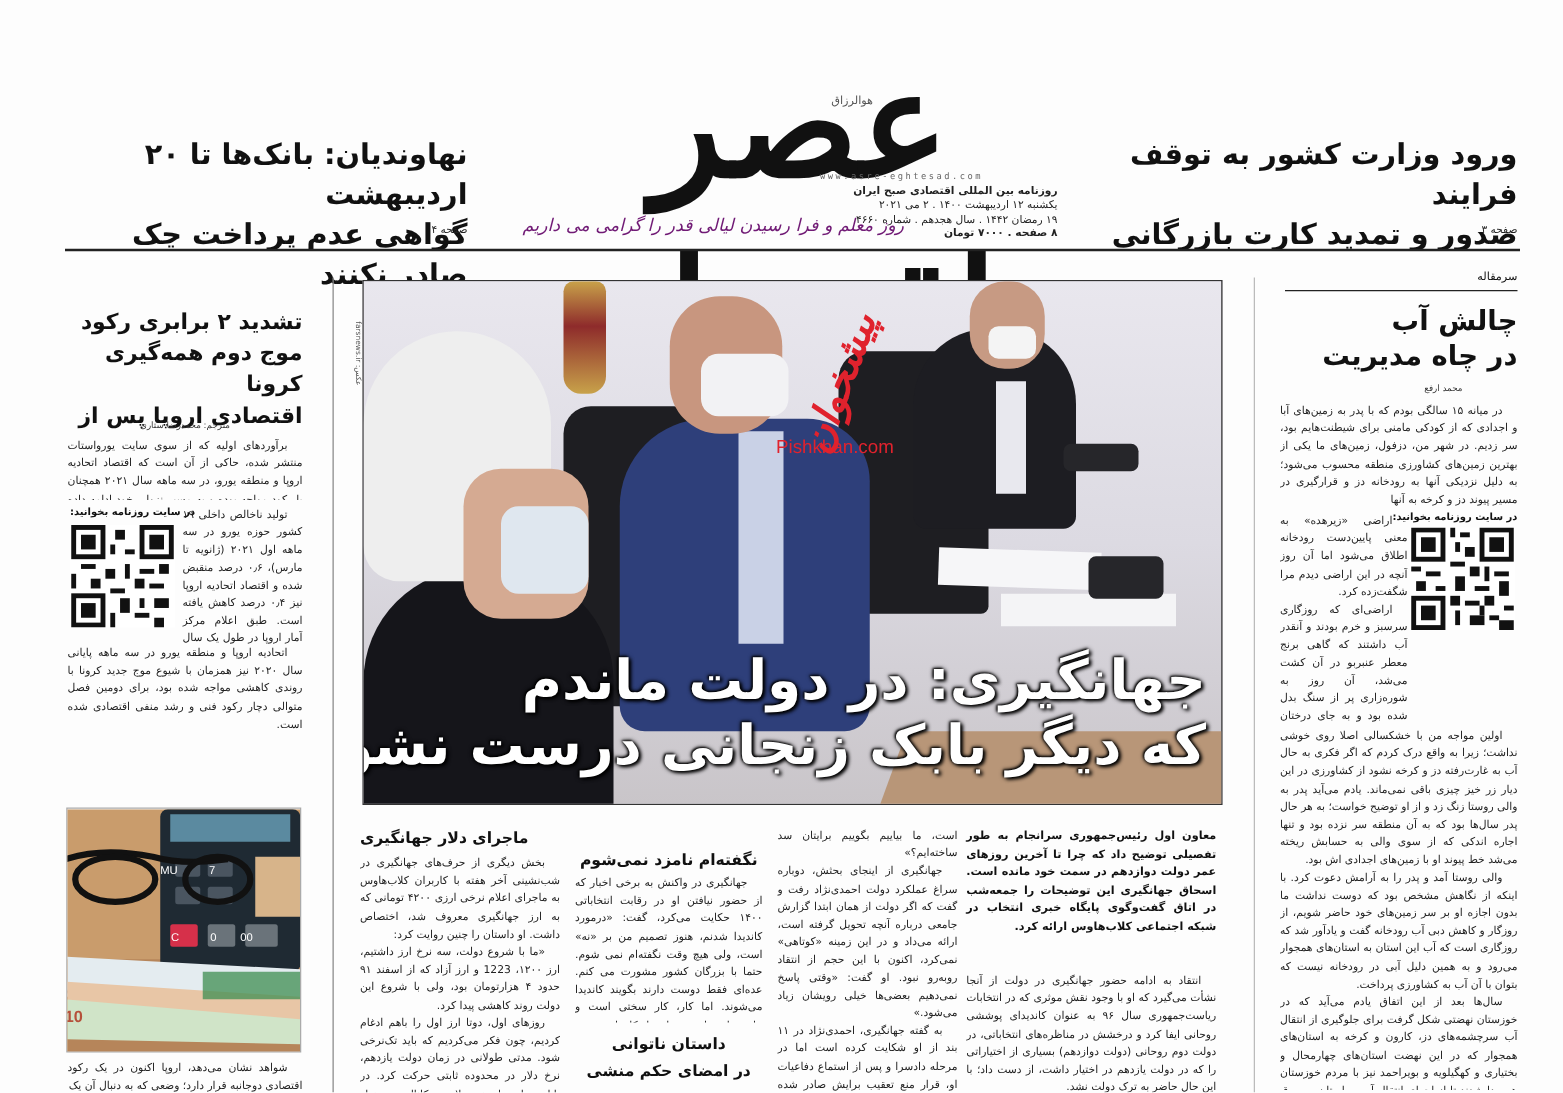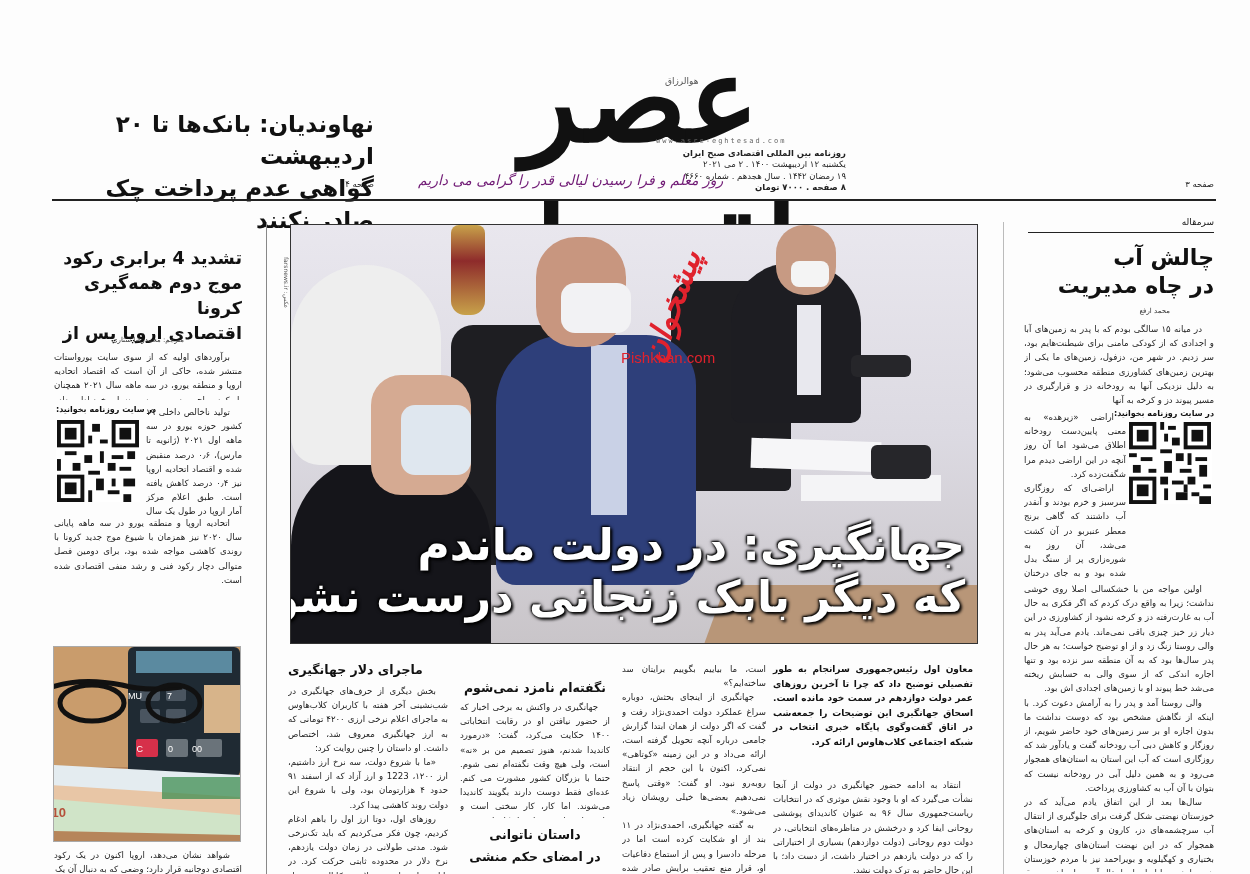--- a/index.html
+++ b/index.html
@@ -56,20 +56,24 @@
   <div class="motto">روز معلم و فرا رسیدن لیالی قدر را گرامی می داریم</div>
 
   <div class="pubinfo">
     <div class="url">www.asre-eghtesad.com</div>
     <div class="bold">روزنامه بین المللی اقتصادی صبح ایران</div>
     <div>یکشنبه ۱۲ اردیبهشت ۱۴۰۰ . ۲ می ۲۰۲۱</div>
     <div>۱۹ رمضان ۱۴۴۲ . سال هجدهم . شماره ۴۶۶۰</div>
     <div class="bold">۸ صفحه . ۷۰۰۰ تومان</div>
   </div>
 
+  <div class="top-headline" style="right:36px; top:108px; width:330px;">
+    <div>ورود وزارت کشور به توقف فرایند</div>
+    <div>صدور و تمدید کارت بازرگانی</div>
+  </div>
   <div class="page-ref" style="right:36px; top:179px;">صفحه ۳</div>
 
   <div class="top-headline" style="left:54px; top:108px; width:320px;">
     <div>نهاوندیان: بانک‌ها تا ۲۰ اردیبهشت</div>
     <div>گواهی عدم پرداخت چک صادر نکنند</div>
   </div>
   <div class="page-ref" style="left:54px; top:179px; width:320px;">صفحه ۴</div>
 </div>
 
 <div class="rule" style="left:52px; top:199px; width:1164px; height:1.5px;"></div>
@@ -136,21 +140,21 @@
   <p>اراضی «زیرهده» به معنی پایین‌دست رودخانه اطلاق می‌شود اما آن روز آنچه در این اراضی دیدم مرا شگفت‌زده کرد.</p>
   <p>اراضی‌ای که روزگاری سرسبز و خرم بودند و آنقدر آب داشتند که گاهی برنج معطر عنبربو در آن کشت می‌شد، آن روز به شوره‌زاری پر از سنگ بدل شده بود و به جای درختان کنار سر به فلک کشیده‌اش و جیک‌جیک گنجشکان صدای گوشخراش یک کریشن (دستگاه خردکن تولید شن و ماسه) به گوش می‌رسید.</p>
 </div>
 <div class="col-text abs" style="right:36px; top:582px; width:190px; height:290px; overflow:hidden;">
   <p>اولین مواجه من با خشکسالی اصلا روی خوشی نداشت؛ زیرا به واقع درک کردم که اگر فکری به حال آب به غارت‌رفته دز و کرخه نشود از کشاورزی در این دیار زر خیز چیزی باقی نمی‌ماند. یادم می‌آید پدر به والی روستا زنگ زد و از او توضیح خواست؛ به هر حال پدر سال‌ها بود که به آن منطقه سر نزده بود و تنها اجاره اندکی که از سوی والی به حسابش ریخته می‌شد خط پیوند او با زمین‌های اجدادی اش بود.</p>
   <p>والی روستا آمد و پدر را به آرامش دعوت کرد. با اینکه از نگاهش مشخص بود که دوست نداشت ما بدون اجازه او بر سر زمین‌های خود حاضر شویم، از روزگار و کاهش دبی آب رودخانه گفت و یادآور شد که روزگاری است که آب این استان به استان‌های همجوار می‌رود و به همین دلیل آبی در رودخانه نیست که بتوان با آن آب به کشاورزی پرداخت.</p>
   <p>سال‌ها بعد از این اتفاق یادم می‌آید که در خوزستان نهضتی شکل گرفت برای جلوگیری از انتقال آب سرچشمه‌های دز، کارون و کرخه به استان‌های همجوار که در این نهضت استان‌های چهارمحال و بختیاری و کهگیلویه و بویراحمد نیز با مردم خوزستان هم‌صدا شدند تا از اجرای انتقال آب به استان مرسوق اصفهان را</p>
 </div>
 
 <div class="article-title" style="left:54px; top:246px; width:188px; font-size:17.5px; line-height:25px;">
-  <div>تشدید 4 برابری رکود</div>
+  <div>تشدید ۲ برابری رکود</div>
   <div>موج دوم همه‌گیری کرونا</div>
   <div>اقتصادی اروپا پس از</div>
 </div>
 <div class="byline" style="left:54px; top:336px; width:188px; text-align:center;">مترجم: محمدرضا ستاری</div>
 
 <div class="col-text abs" style="left:54px; top:350px; width:188px; height:50px; overflow:hidden;">
   <p>برآوردهای اولیه که از سوی سایت یورواستات منتشر شده، حاکی از آن است که اقتصاد اتحادیه اروپا و منطقه یورو، در سه ماهه سال ۲۰۲۱ همچنان با رکود مواجه بوده و به مسیر نزولی خود ادامه داده است.</p>
 </div>
 <div class="qr-label" style="left:56px; top:405px;">در سایت روزنامه بخوانید:</div>
 <div class="qr" style="left:56px; top:420px; width:84px; height:82px;">

